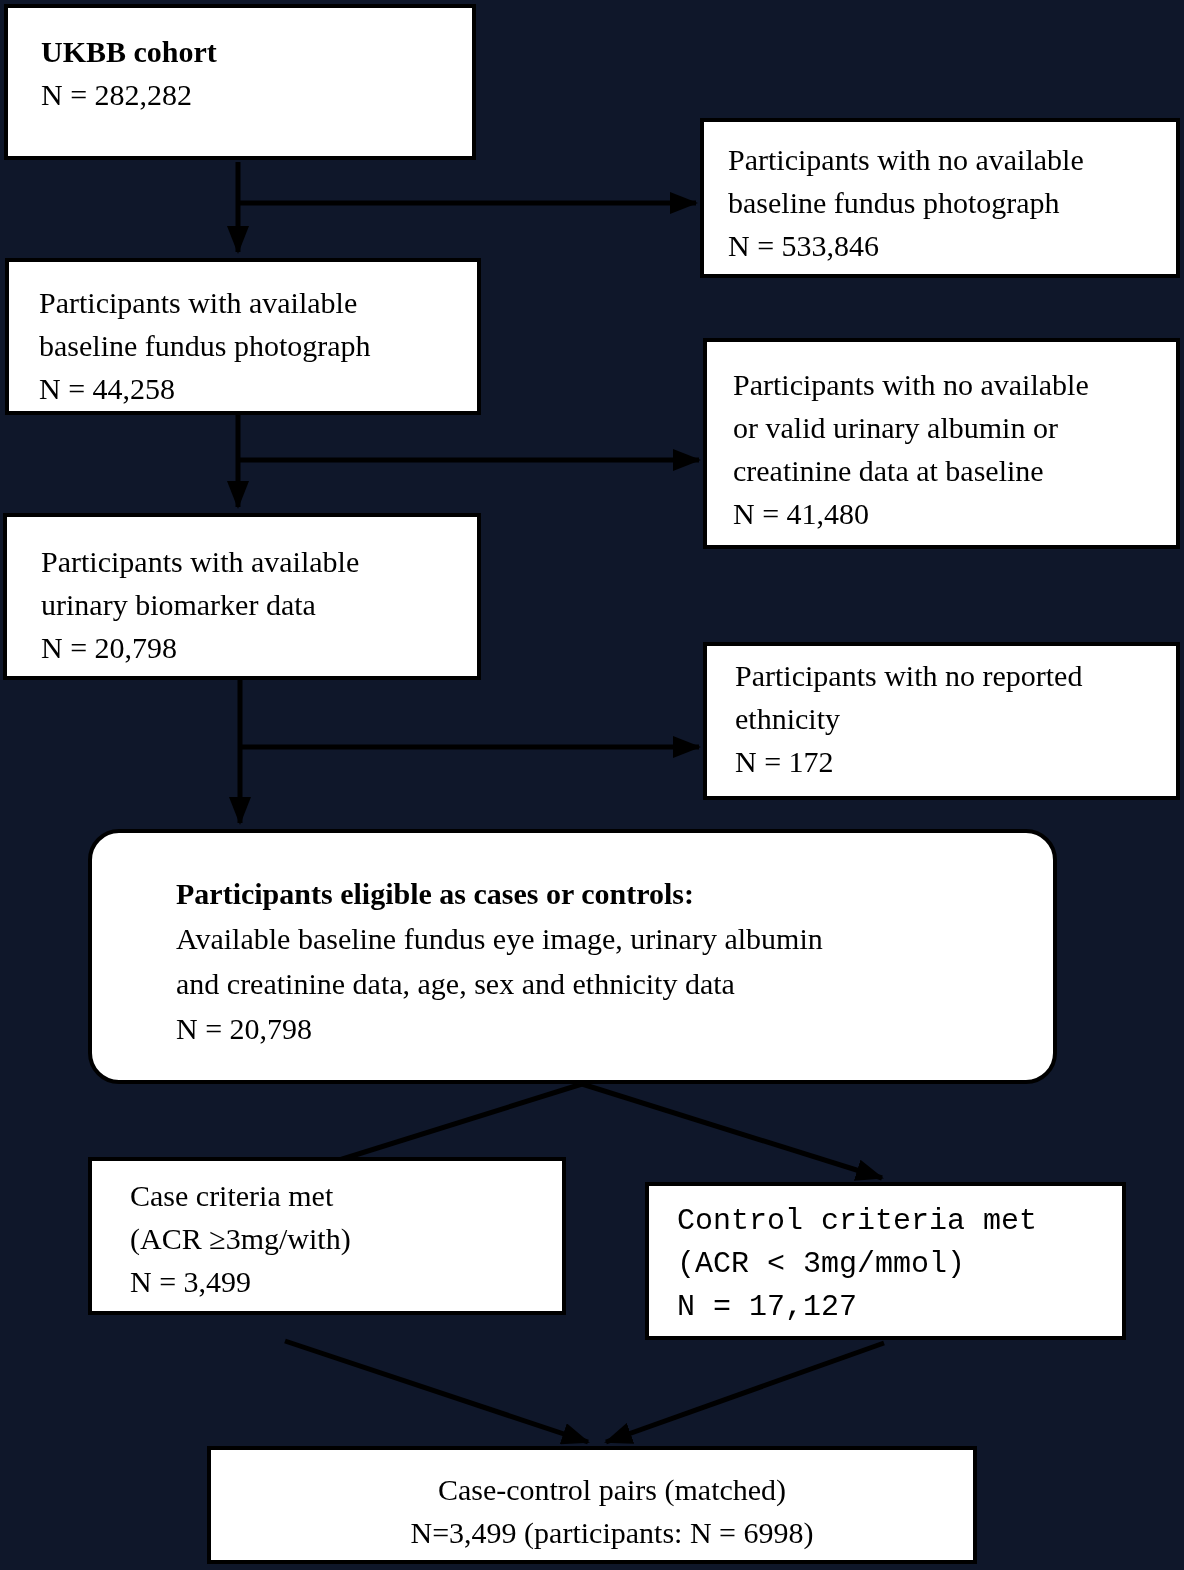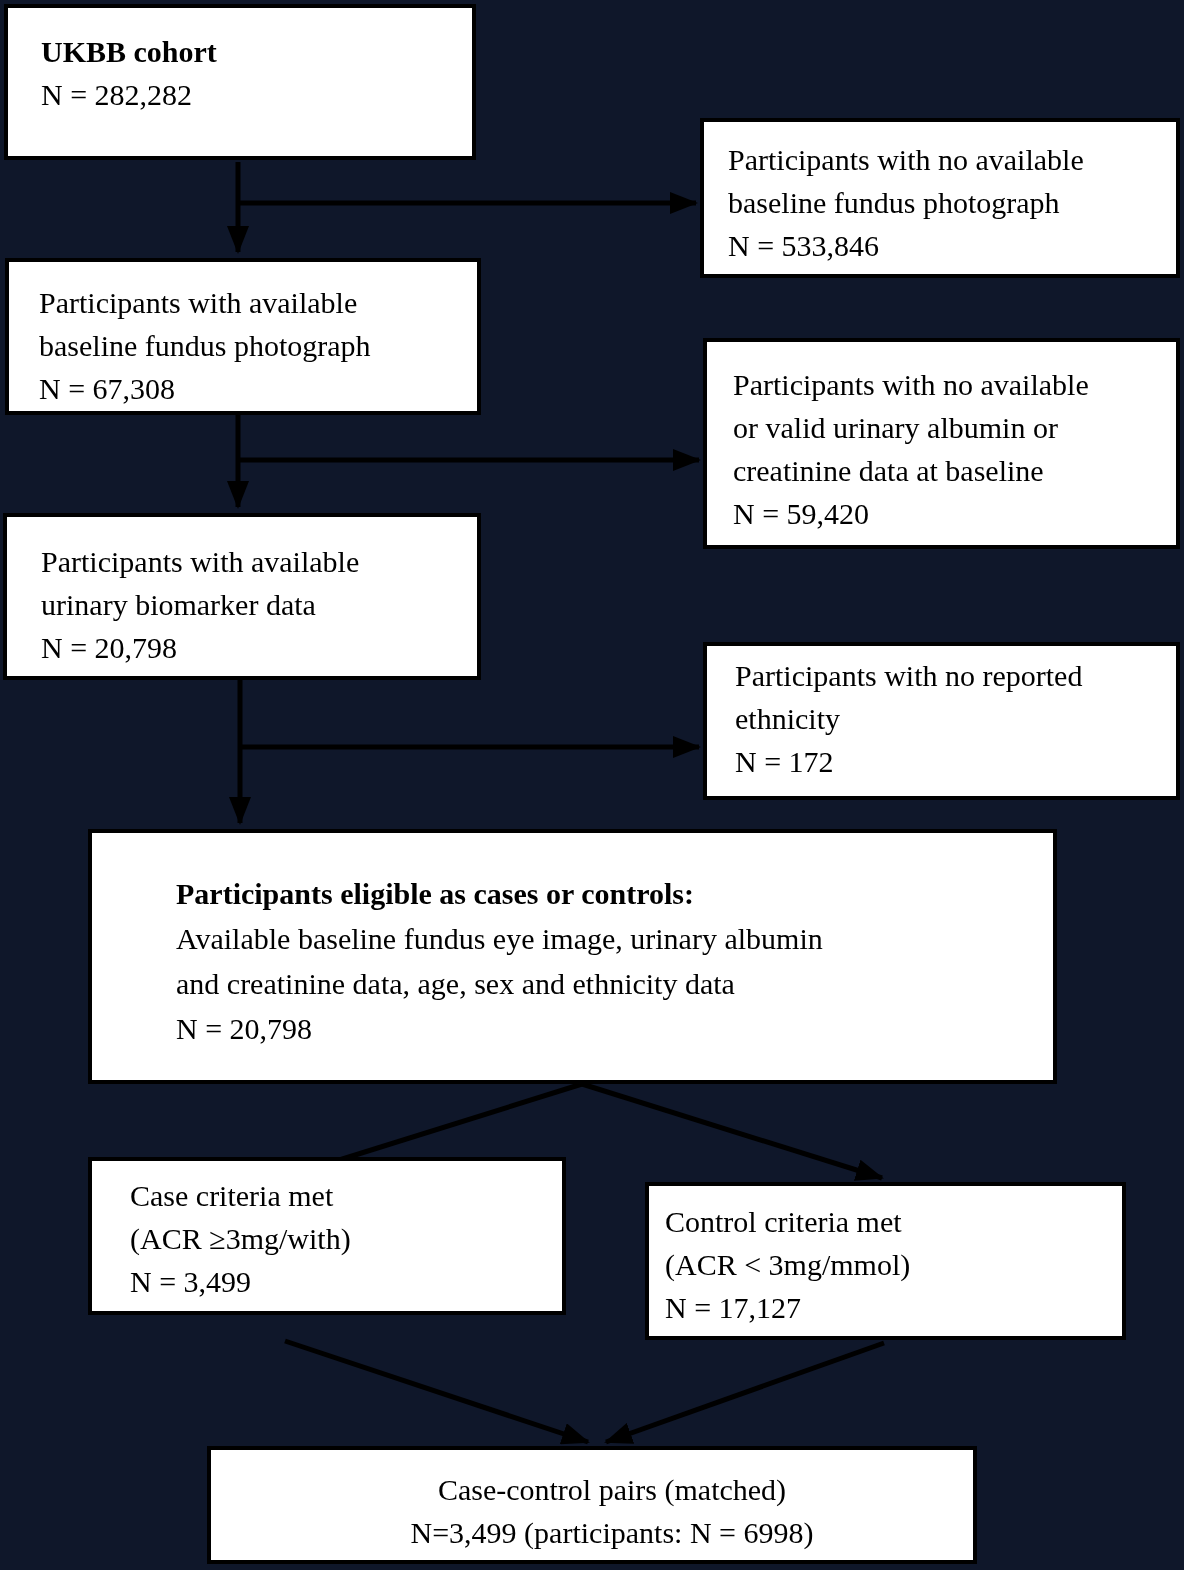--- a/index.html
+++ b/index.html
@@ -23,23 +23,23 @@
   }
   .box .ln { white-space: nowrap; }
   .bold { font-weight: bold; }
 
   #box-ukbb        { left: 4px;   top: 4px;    width: 472px; height: 156px; padding: 22px 8px 0 33px; }
   #box-no-fundus   { left: 700px; top: 118px;  width: 480px; height: 160px; padding: 16px 8px 0 24px; }
   #box-fundus      { left: 5px;   top: 258px;  width: 476px; height: 157px; padding: 19px 8px 0 30px; }
   #box-no-urine    { left: 703px; top: 338px;  width: 477px; height: 211px; padding: 21px 8px 0 26px; }
   #box-urine       { left: 3px;   top: 513px;  width: 478px; height: 167px; padding: 23px 8px 0 34px; }
   #box-no-ethnic   { left: 703px; top: 642px;  width: 477px; height: 158px; padding: 8px 8px 0 28px; }
-  #box-eligible    { left: 88px;  top: 829px;  width: 969px; height: 255px; padding: 38px 20px 0 84px; line-height: 45px; }
+  #box-eligible    { left: 88px;  top: 829px;  width: 969px; height: 255px; padding: 38px 20px 0 84px; line-height: 45px; border-radius: 31px; }
   #box-case        { left: 88px;  top: 1157px; width: 478px; height: 158px; padding: 13px 8px 0 38px; }
-  #box-control     { left: 645px; top: 1182px; width: 481px; height: 158px; padding: 14px 8px 0 16px; }
+  #box-control     { left: 645px; top: 1182px; width: 481px; height: 158px; padding: 14px 8px 0 28px; font-family: Liberation Mono, monospace; }
   #box-pairs       { left: 207px; top: 1446px; width: 770px; height: 118px; padding: 18px 4px 0 44px; text-align: center; }
 
   #arrows {
     position: absolute;
     left: 0; top: 0;
     width: 1184px;
     height: 1570px;
     pointer-events: none;
   }
   #arrows line { stroke: #000000; stroke-width: 5; }
@@ -75,28 +75,28 @@
 
   <div class="box" id="box-no-fundus">
     <div class="ln">Participants with no available</div>
     <div class="ln">baseline fundus photograph</div>
     <div class="ln">N = 533,846</div>
   </div>
 
   <div class="box" id="box-fundus">
     <div class="ln">Participants with available</div>
     <div class="ln">baseline fundus photograph</div>
-    <div class="ln">N = 67,308</div>
+    <div class="ln">N = 44,258</div>
   </div>
 
   <div class="box" id="box-no-urine">
     <div class="ln">Participants with no available</div>
     <div class="ln">or valid urinary albumin or</div>
     <div class="ln">creatinine data at baseline</div>
-    <div class="ln">N = 59,420</div>
+    <div class="ln">N = 41,480</div>
   </div>
 
   <div class="box" id="box-urine">
     <div class="ln">Participants with available</div>
     <div class="ln">urinary biomarker data</div>
     <div class="ln">N = 20,798</div>
   </div>
 
   <div class="box" id="box-no-ethnic">
     <div class="ln">Participants with no reported</div>

